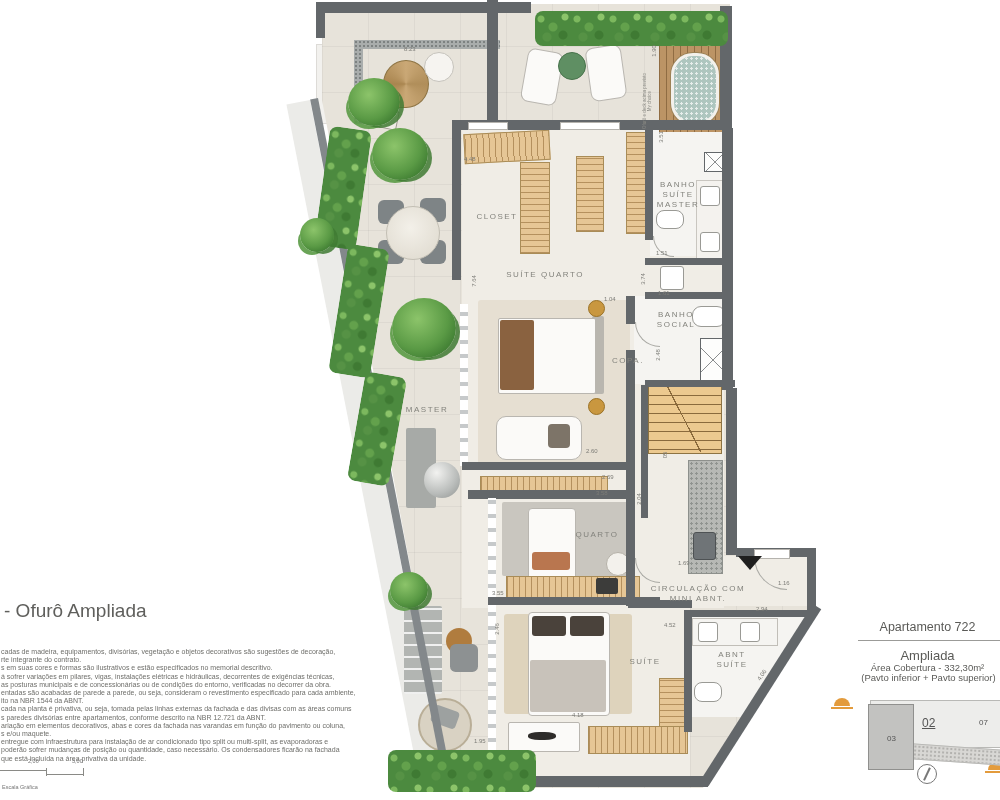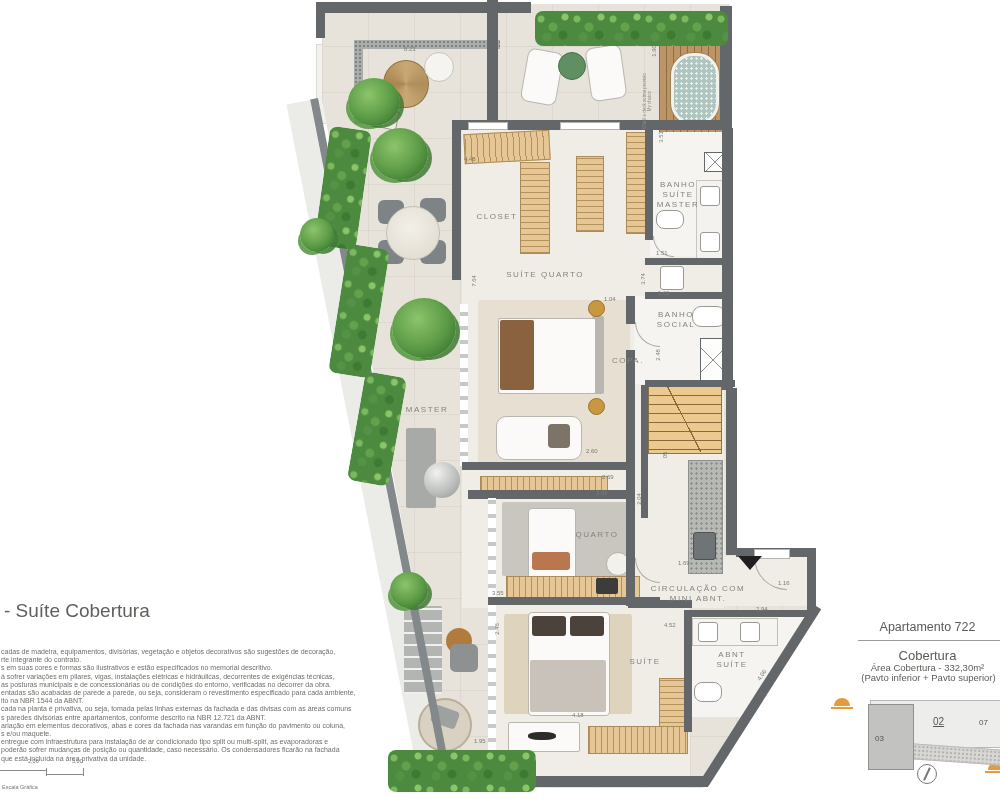--- a/index.html
+++ b/index.html
@@ -233,21 +233,21 @@
 <div class="dim v" style="left:491px;top:626px;">2.46</div>
 <div class="dim" style="left:678px;top:560px;">1.69</div>
 <div class="dim" style="left:778px;top:580px;">1.16</div>
 <div class="dim" style="left:756px;top:606px;">2.94</div>
 <div class="dim" style="left:664px;top:622px;">4.52</div>
 <div class="dim" style="left:572px;top:712px;">4.18</div>
 <div class="dim" style="left:756px;top:672px;transform:rotate(-57deg);">4.06</div>
 <div class="dim" style="left:474px;top:738px;">1.95</div>
 <div class="dim v" style="left:662px;top:452px;">05</div>
 
-<div class="abs" style="left:4px;top:600px;font-size:19px;color:#5f5f5c;">- Suíte Cobertura</div>
+<div class="abs" style="left:4px;top:600px;font-size:19px;color:#5f5f5c;">- Ofurô Ampliada</div>
 
 <div class="abs" style="left:1px;top:648px;width:380px;overflow:hidden;">
   <div class="disc-line">cadas de madeira, equipamentos, divisórias, vegetação e objetos decorativos são sugestões de decoração,</div>
   <div class="disc-line">rte integrante do contrato.</div>
   <div class="disc-line">s em suas cores e formas são ilustrativos e estão especificados no memorial descritivo.</div>
   <div class="disc-line">á sofrer variações em pilares, vigas, instalações elétricas e hidráulicas, decorrentes de exigências técnicas,</div>
   <div class="disc-line">as posturas municipais e de concessionárias ou de condições do entorno, verificadas no decorrer da obra.</div>
   <div class="disc-line">entadas são acabadas de parede a parede, ou seja, consideram o revestimento especificado para cada ambiente,</div>
   <div class="disc-line">ito na NBR 1544 da ABNT.</div>
   <div class="disc-line">cada na planta é privativa, ou seja, tomada pelas linhas externas da fachada e das divisas com as áreas comuns</div>
@@ -264,30 +264,30 @@
   <div class="abs" style="left:72px;top:2px;font-size:5.5px;color:#777;">3,00</div>
   <div class="abs" style="left:0;top:14px;width:46px;height:1px;background:#8a8a86;"></div>
   <div class="abs" style="left:46px;top:18px;width:38px;height:1px;background:#8a8a86;"></div>
   <div class="abs" style="left:46px;top:12px;width:1px;height:8px;background:#8a8a86;"></div>
   <div class="abs" style="left:83px;top:12px;width:1px;height:8px;background:#8a8a86;"></div>
   <div class="abs" style="left:2px;top:28px;font-size:5.5px;color:#777;">Escala Gráfica</div>
 </div>
 
 <div class="info-text" style="left:855px;top:620px;width:145px;font-size:12.5px;">Apartamento 722</div>
 <div class="abs" style="left:858px;top:640px;width:142px;height:1px;background:#9b9b98;"></div>
-<div class="info-text" style="left:855px;top:648px;width:145px;font-size:13px;">Cobertura</div>
+<div class="info-text" style="left:855px;top:648px;width:145px;font-size:13px;">Ampliada</div>
 <div class="info-text" style="left:855px;top:662px;width:145px;font-size:9.5px;">Área Cobertura -  332,30m²</div>
 <div class="info-text" style="left:857px;top:672px;width:143px;font-size:9.5px;white-space:nowrap;overflow:hidden;">(Pavto inferior + Pavto superior)</div>
 
 <div class="orange-logo" style="left:834px;top:698px;"></div>
 <div class="orange-logo" style="left:988px;top:762px;"></div>
 
 <div class="abs" style="left:855px;top:692px;width:145px;height:100px;">
   <div class="keyplan-block" style="left:15px;top:8px;width:130px;height:46px;"></div>
   <div class="keyplan-block" style="left:45px;top:54px;width:100px;height:14px;background:#d8d7d4;background-image:radial-gradient(#b3b2af 1px,transparent 1.2px);background-size:4px 4px;transform:rotate(4deg);"></div>
   <div class="keyplan-block" style="left:13px;top:12px;width:44px;height:64px;background:#c2c2c0;border-color:#90908e;"></div>
-  <div class="abs" style="left:78px;top:24px;font-size:10px;color:#555;text-decoration:underline;">02</div>
+  <div class="abs" style="left:67px;top:24px;font-size:12px;color:#555;text-decoration:underline;">02</div>
   <div class="abs" style="left:124px;top:26px;font-size:8px;color:#555;">07</div>
-  <div class="abs" style="left:20px;top:42px;font-size:8px;color:#555;">03</div>
+  <div class="abs" style="left:32px;top:42px;font-size:8px;color:#555;">03</div>
   <div class="abs" style="left:62px;top:72px;width:18px;height:18px;border:1px solid #777;border-radius:50%;">
     <div class="abs" style="left:8px;top:2px;width:1.5px;height:14px;background:#777;transform:rotate(25deg);"></div>
   </div>
 </div>
 
 </body></html>

